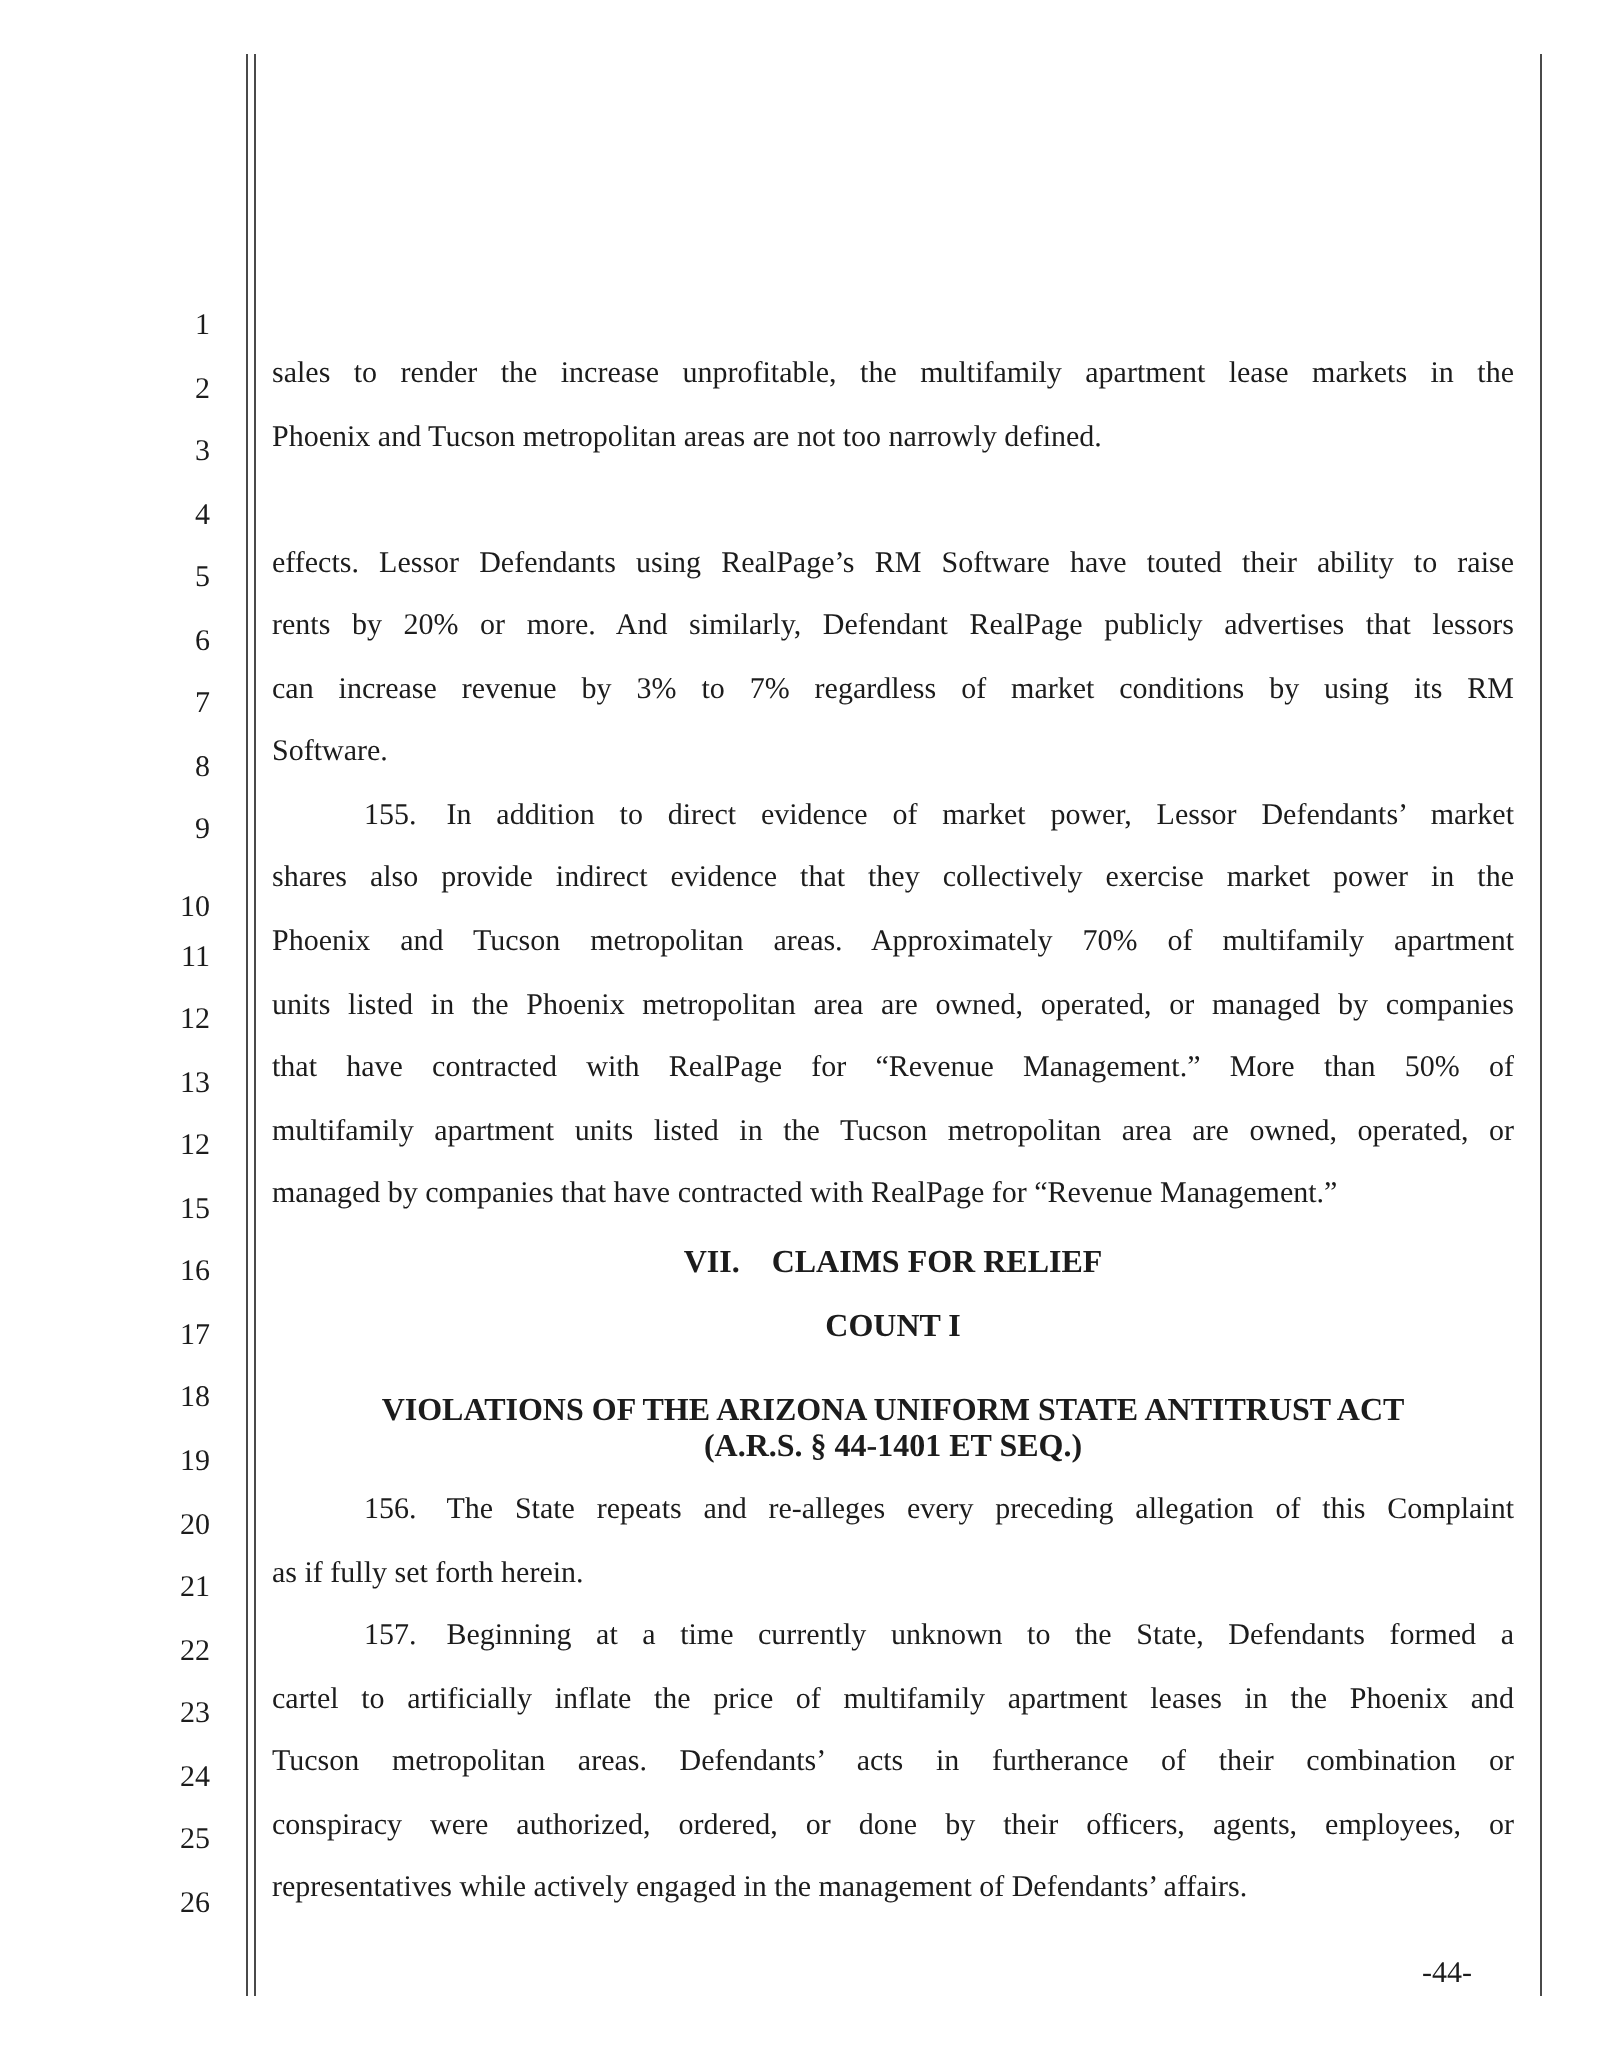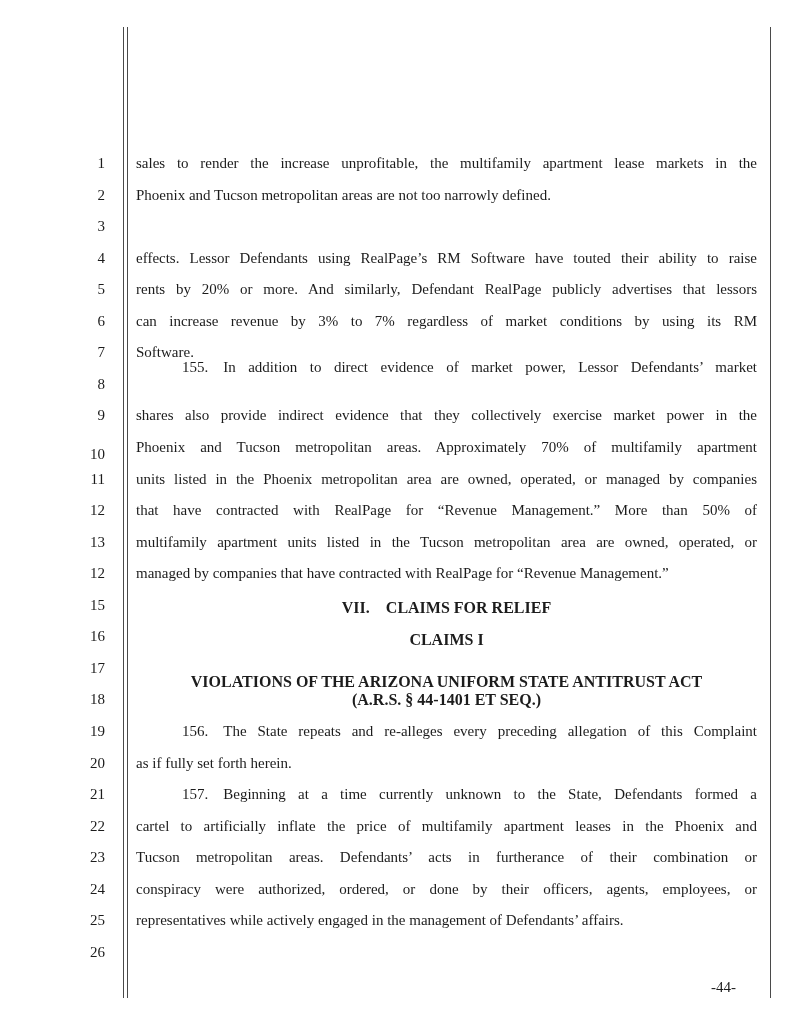--- a/index.html
+++ b/index.html
@@ -45,20 +45,21 @@
     font-size: 15px;
   }
   
   .tl {
     position: absolute;
     left: 136px;
     width: 621px;
     height: 20px;
     line-height: 20px;
     font-size: 15px;
+    margin-top: 24px;
   }
   .j {
     text-align: justify;
     text-align-last: justify;
     text-justify: inter-word;
   }
   .l { text-align: left; }
   .ind { text-indent: 46px; }
   .c {
     text-align: right;
@@ -111,30 +112,30 @@
   <div class="ln" style="top:879px">24</div>
   <div class="ln" style="top:910px">25</div>
   <div class="ln" style="top:942px">26</div>
 
   <div class="tl j" style="top:153px">sales to render the increase unprofitable, the multifamily apartment lease markets in the</div>
   <div class="tl l" style="top:185px">Phoenix and Tucson metropolitan areas are not too narrowly defined.</div>
   <div class="tl j" style="top:248px">effects. Lessor Defendants using RealPage’s RM Software have touted their ability to raise</div>
   <div class="tl j" style="top:279px">rents by 20% or more. And similarly, Defendant RealPage publicly advertises that lessors</div>
   <div class="tl j" style="top:311px">can increase revenue by 3% to 7% regardless of market conditions by using its RM</div>
   <div class="tl l" style="top:342px">Software.</div>
-  <div class="tl j ind" style="top:357px">155. In addition to direct evidence of market power, Lessor Defendants’ market</div>
+  <div class="tl j ind" style="top:374px">155. In addition to direct evidence of market power, Lessor Defendants’ market</div>
   <div class="tl j" style="top:405px">shares also provide indirect evidence that they collectively exercise market power in the</div>
   <div class="tl j" style="top:437px">Phoenix and Tucson metropolitan areas. Approximately 70% of multifamily apartment</div>
   <div class="tl j" style="top:469px">units listed in the Phoenix metropolitan area are owned, operated, or managed by companies</div>
   <div class="tl j" style="top:500px">that have contracted with RealPage for “Revenue Management.” More than 50% of</div>
   <div class="tl j" style="top:532px">multifamily apartment units listed in the Tucson metropolitan area are owned, operated, or</div>
   <div class="tl l" style="top:563px">managed by companies that have contracted with RealPage for “Revenue Management.”</div>
 
   <div class="tl c" style="top:598px">VII. CLAIMS FOR RELIEF</div>
-  <div class="tl c" style="top:630px">CLAIMS I</div>
+  <div class="tl c" style="top:630px">COUNT I</div>
   <div class="tl c" style="top:672px">VIOLATIONS OF THE ARIZONA UNIFORM STATE ANTITRUST ACT</div>
   <div class="tl c" style="top:690px">(A.R.S. § 44-1401 ET SEQ.)</div>
 
   <div class="tl j ind" style="top:721px">156. The State repeats and re-alleges every preceding allegation of this Complaint</div>
   <div class="tl l" style="top:753px">as if fully set forth herein.</div>
   <div class="tl j ind" style="top:784px">157. Beginning at a time currently unknown to the State, Defendants formed a</div>
   <div class="tl j" style="top:816px">cartel to artificially inflate the price of multifamily apartment leases in the Phoenix and</div>
   <div class="tl j" style="top:847px">Tucson metropolitan areas. Defendants’ acts in furtherance of their combination or</div>
   <div class="tl j" style="top:879px">conspiracy were authorized, ordered, or done by their officers, agents, employees, or</div>
   <div class="tl l" style="top:910px">representatives while actively engaged in the management of Defendants’ affairs.</div>

